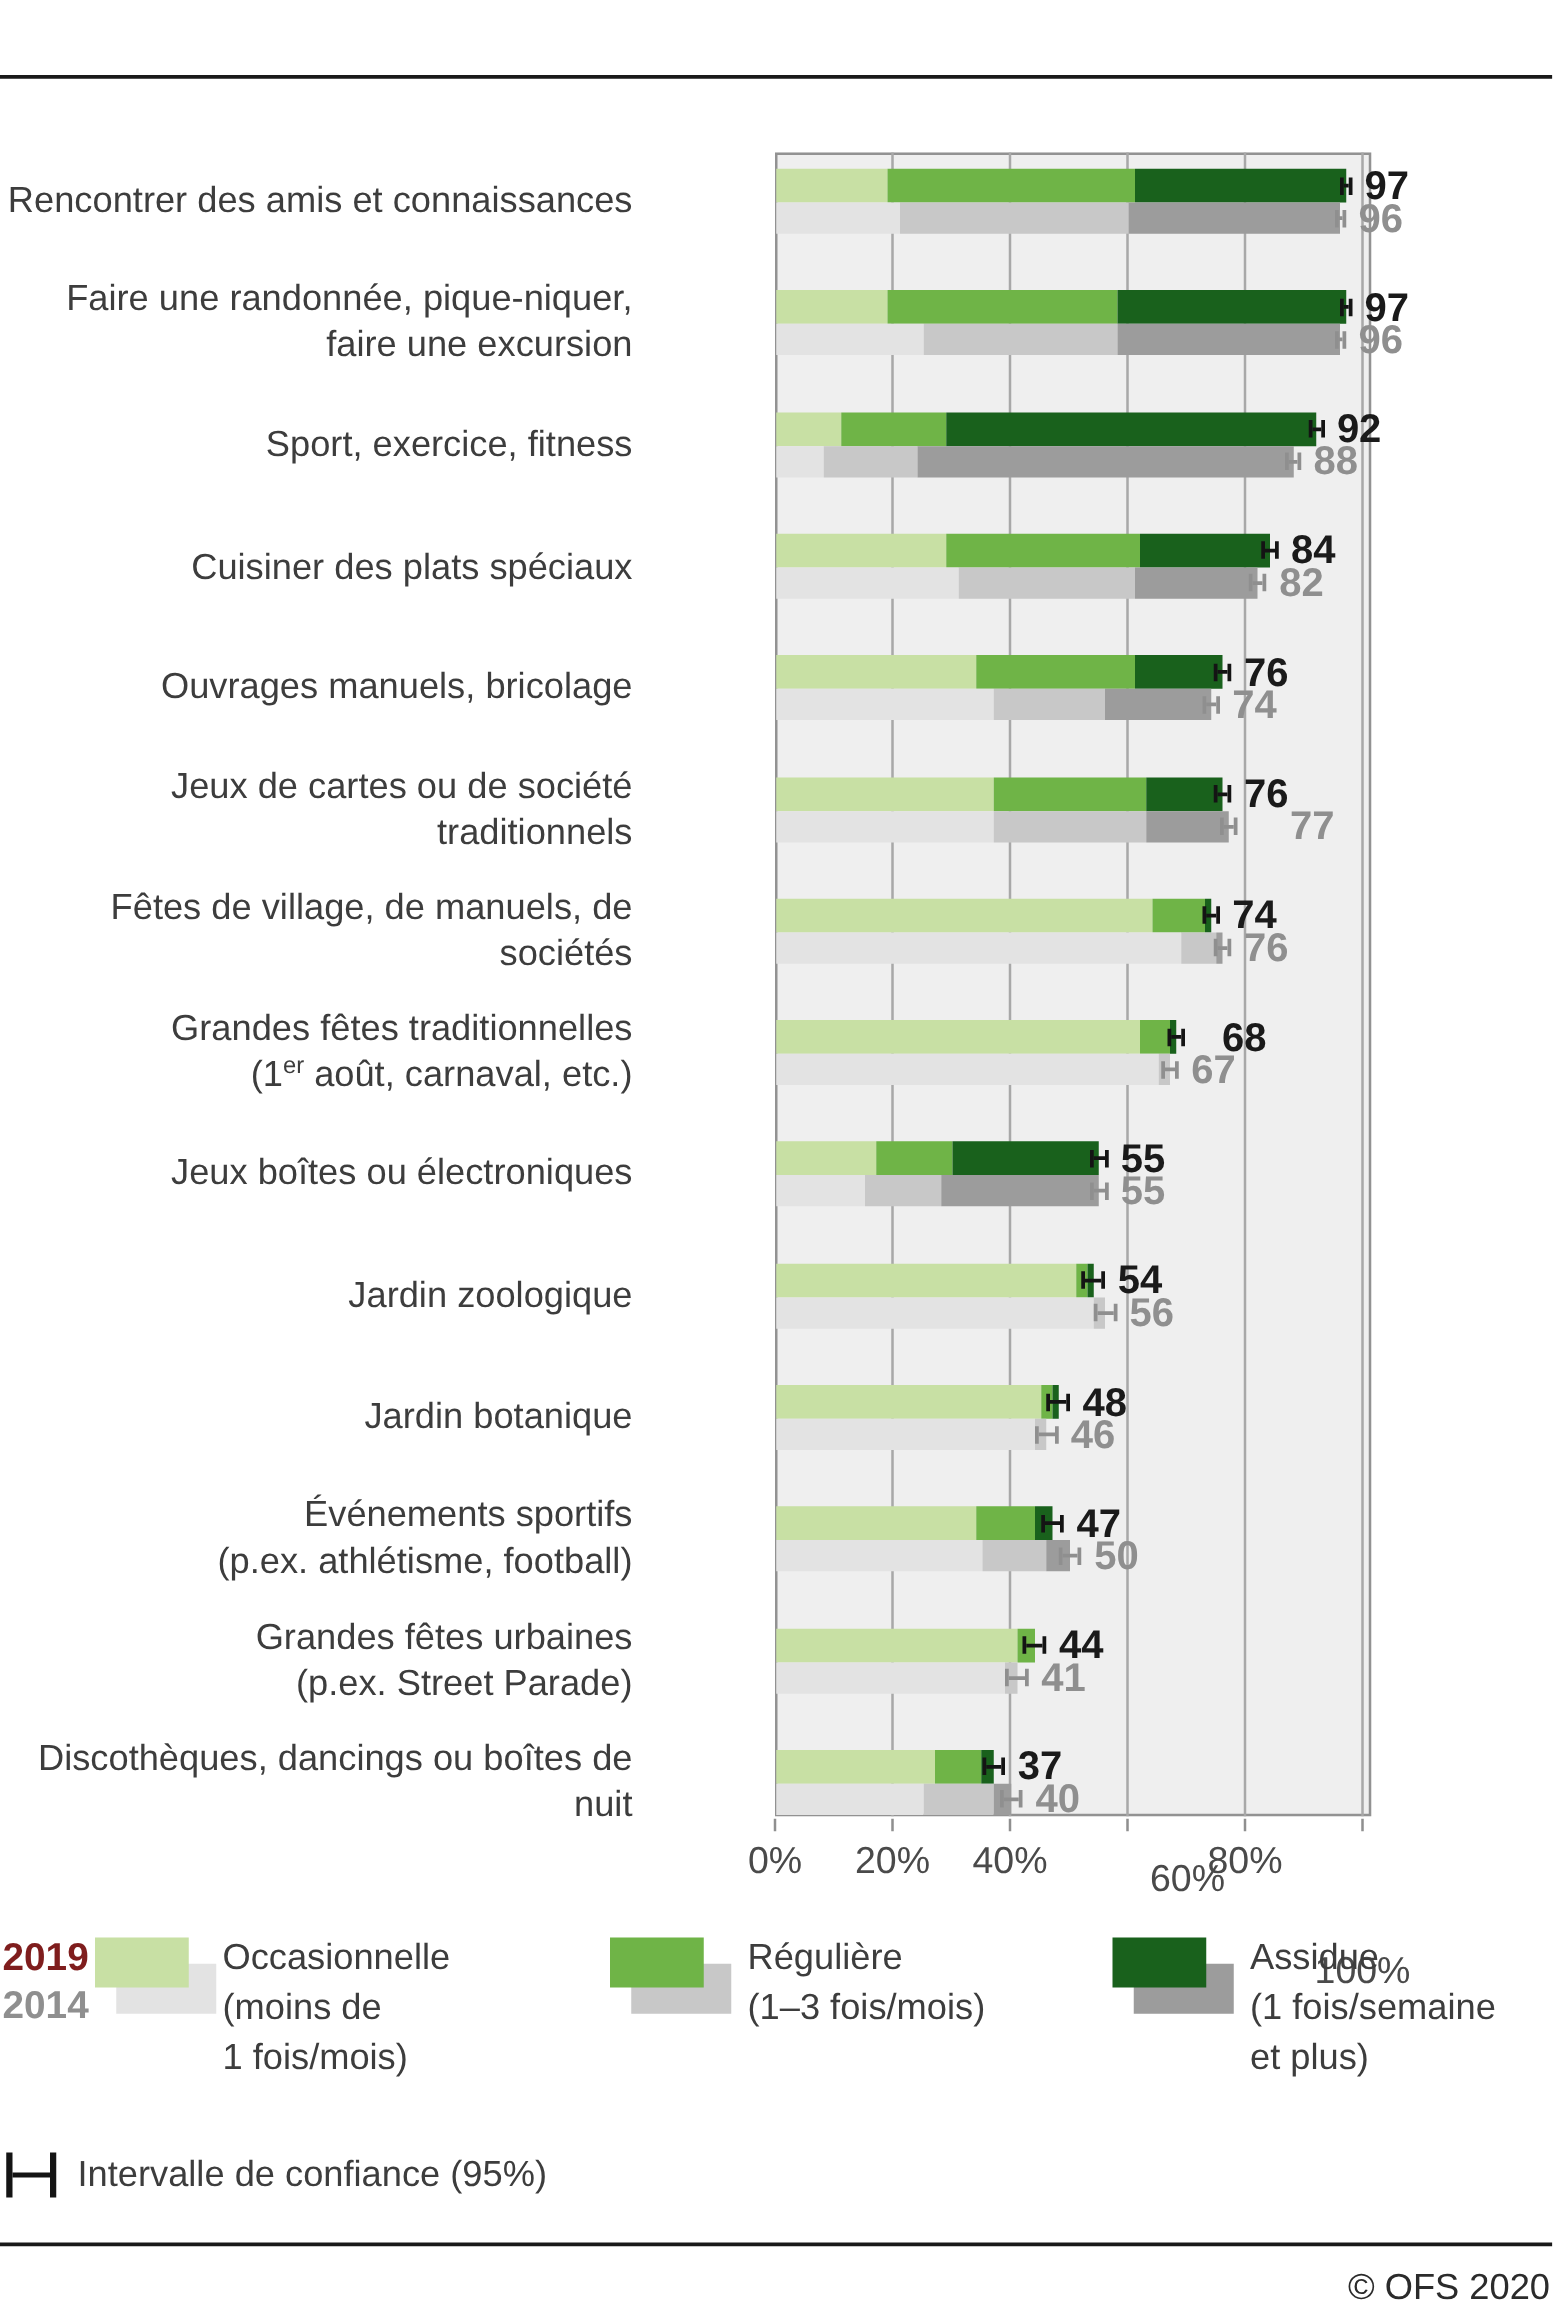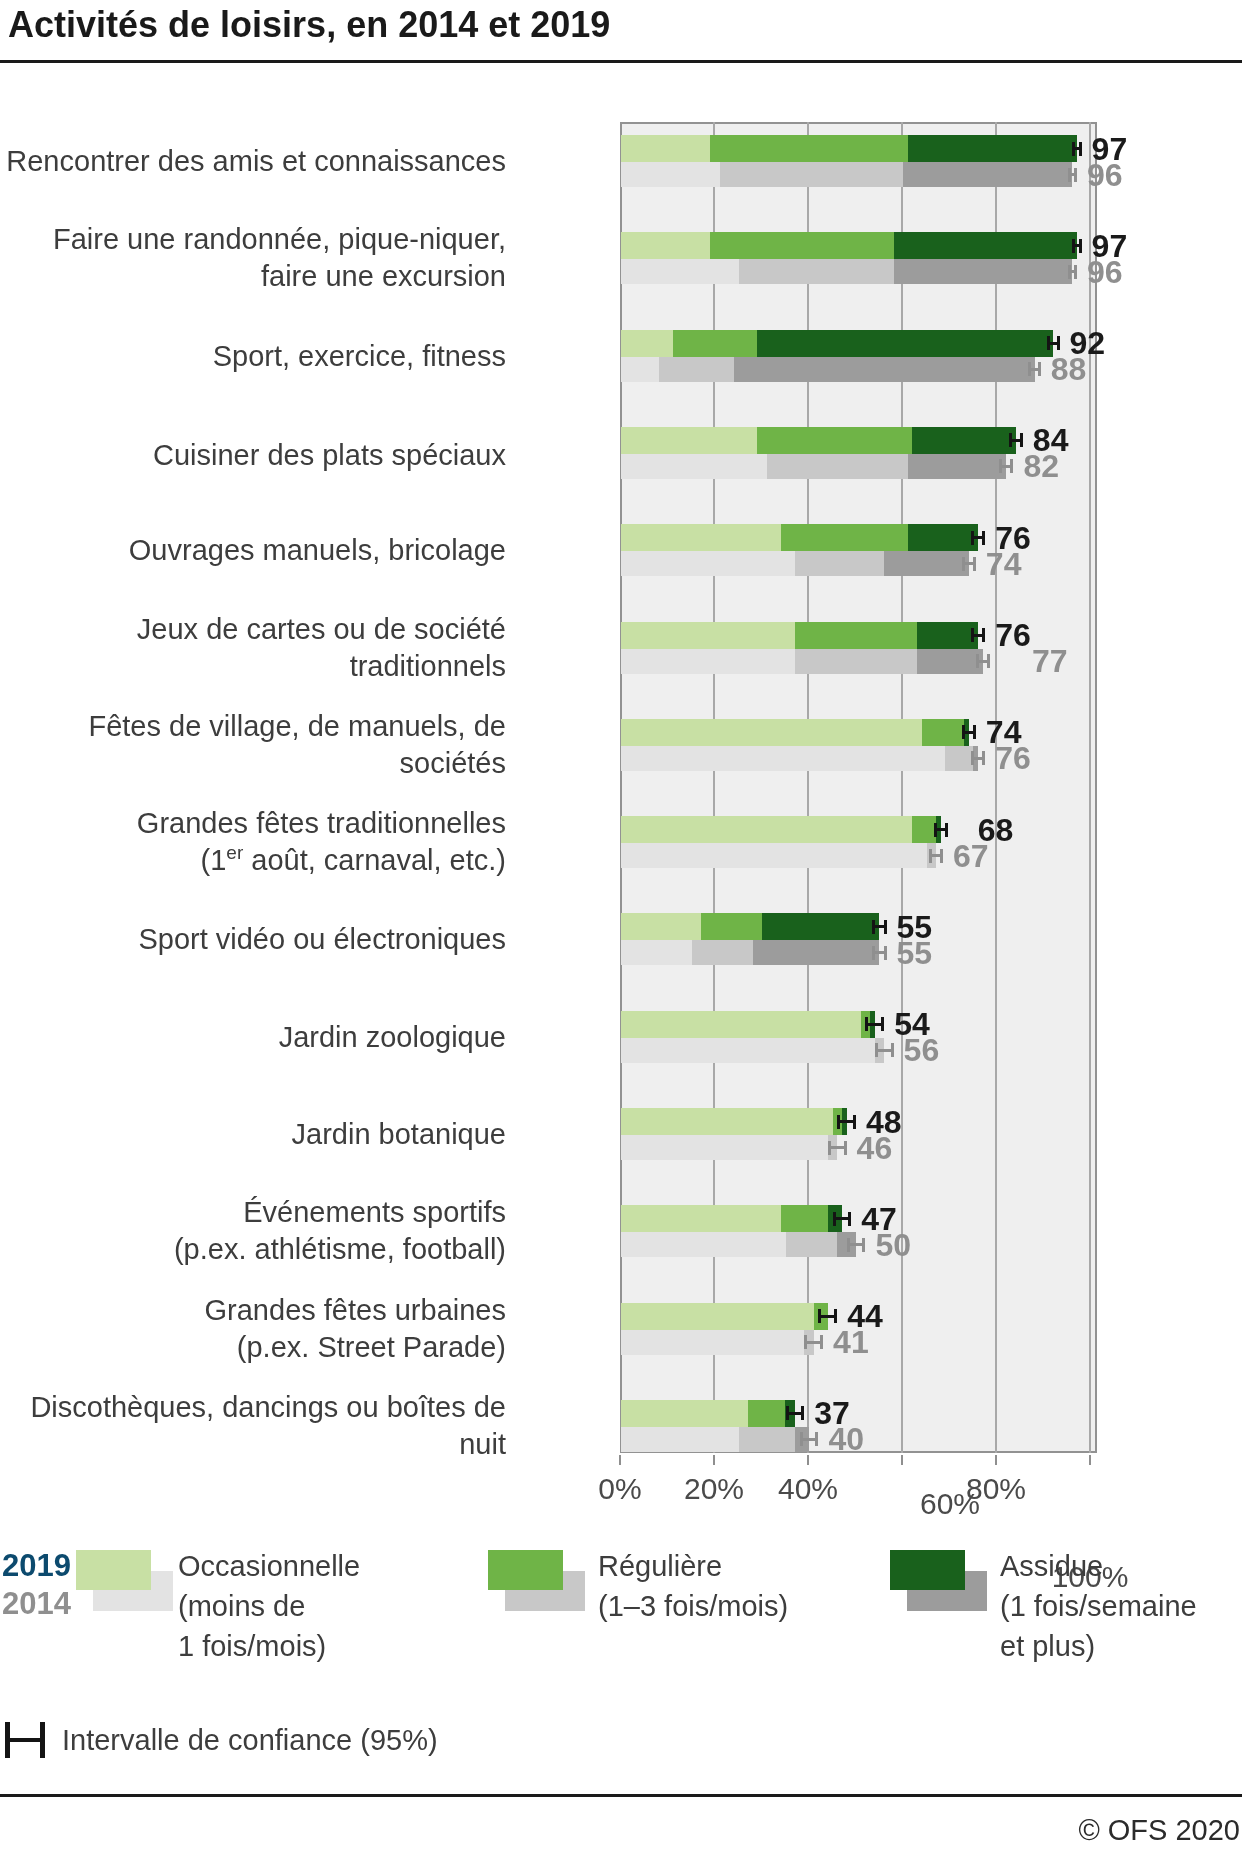--- a/index.html
+++ b/index.html
@@ -44,21 +44,20 @@
   .ci-glyph > div { flex:1; height:4px; background:#141414; }
   .ci-label { position:absolute; left:62px; top:1740px; transform:translateY(-50%); font-size:29px; color:#3d3d3d; white-space:nowrap; }
 
   .footer-src { position:absolute; left:2px; top:1814px; font-size:29px; color:#2b2b2b; }
   .footer-copy { position:absolute; right:2px; top:1814px; font-size:29px; color:#2b2b2b; text-align:right; }
 </style>
 </head>
 <body>
 
 <div class="page">
-  <h1 class="title">Activités de loisirs, en 2014 et 2019</h1>
   <div class="rule rule-top"></div>
 
   <div id="chart">
       <div class="plot-bg" style="left: 620px; top: 122px; width: 477px; height: 1331px; position: absolute;"></div>
       <div class="gridline" style="left: 713px; top: 122px; height: 1331px;"></div>
       <div class="gridline" style="left: 807px; top: 122px; height: 1331px;"></div>
       <div class="gridline" style="left: 901px; top: 122px; height: 1331px;"></div>
       <div class="gridline" style="left: 995px; top: 122px; height: 1331px;"></div>
       <div class="gridline" style="left: 1089px; top: 122px; height: 1331px;"></div>
       <div class="tick" style="left: 619px; top: 1455px;"></div>
@@ -218,21 +217,21 @@
       <div class="val" style="left: 957.65px; top: 829.6px; color: rgb(26, 26, 26); margin-left: 20px;">68</div>
       <div class="bar" style="left: 621px; top: 843.1px; height: 25px;">
         <div class="seg" style="width: 305.5px; background: rgb(227, 227, 227);"></div>
         <div class="seg" style="width: 9.4px; background: rgb(200, 200, 200);"></div>
         <div class="seg" style="width: 0px; background: rgb(156, 156, 156);"></div>
       </div>
       <div class="err" style="left: 928.85px; top: 848.6px; width: 14.1px; height: 14px; border-left: 3px solid rgb(143, 143, 143); border-right: 3px solid rgb(143, 143, 143);">
         <div style="background: rgb(143, 143, 143);"></div>
       </div>
       <div class="val" style="left: 952.95px; top: 855.6px; color: rgb(143, 143, 143);">67</div>
-      <div class="cat-label" style="top: 939.4px;">Sport vidéo ou électroniques</div>
+      <div class="cat-label" style="top: 939.4px;">Jeux boîtes ou électroniques</div>
       <div class="bar" style="left: 621px; top: 913.4px; height: 27px;">
         <div class="seg" style="width: 79.9px; background: rgb(200, 224, 164);"></div>
         <div class="seg" style="width: 61.1px; background: rgb(111, 180, 71);"></div>
         <div class="seg" style="width: 117.5px; background: rgb(25, 97, 28);"></div>
       </div>
       <div class="err" style="left: 872.45px; top: 919.9px; width: 14.1px; height: 14px; border-left: 3px solid rgb(20, 20, 20); border-right: 3px solid rgb(20, 20, 20);">
         <div style="background: rgb(20, 20, 20);"></div>
       </div>
       <div class="val" style="left: 896.55px; top: 926.9px; color: rgb(26, 26, 26);">55</div>
       <div class="bar" style="left: 621px; top: 940.4px; height: 25px;">
@@ -344,21 +343,21 @@
       <div class="legend-text" style="left: 178px; top: 1546px;">Occasionnelle<br>(moins de<br>1 fois/mois)</div>
       <div class="swatch" style="left: 505px; top: 1571px; width: 80px; height: 40px; background: rgb(200, 200, 200);"></div>
       <div class="swatch" style="left: 488px; top: 1550px; width: 75px; height: 40px; background: rgb(111, 180, 71);"></div>
       <div class="legend-text" style="left: 598px; top: 1546px;">Régulière<br>(1–3 fois/mois)</div>
       <div class="swatch" style="left: 907px; top: 1571px; width: 80px; height: 40px; background: rgb(156, 156, 156);"></div>
       <div class="swatch" style="left: 890px; top: 1550px; width: 75px; height: 40px; background: rgb(25, 97, 28);"></div>
       <div class="legend-text" style="left: 1000px; top: 1546px;">Assidue<br>(1 fois/semaine<br>et plus)</div>
     </div>
 
   <div id="legend">
-    <div class="legend-year" style="left:2px; top:1548px; color:#0c4a6e;">2019</div>
+    <div class="legend-year" style="left:2px; top:1548px; color:#7f1d1d;">2019</div>
     <div class="legend-year" style="left:2px; top:1586px; color:#8f8f8f;">2014</div>
     <div class="ci-glyph">
         <div></div>
       </div>
     <div class="ci-label">Intervalle de confiance (95%)</div>
   </div>
 
   <div class="rule rule-bottom"></div>
   <div class="footer-copy">© OFS 2020</div>
 </div>

